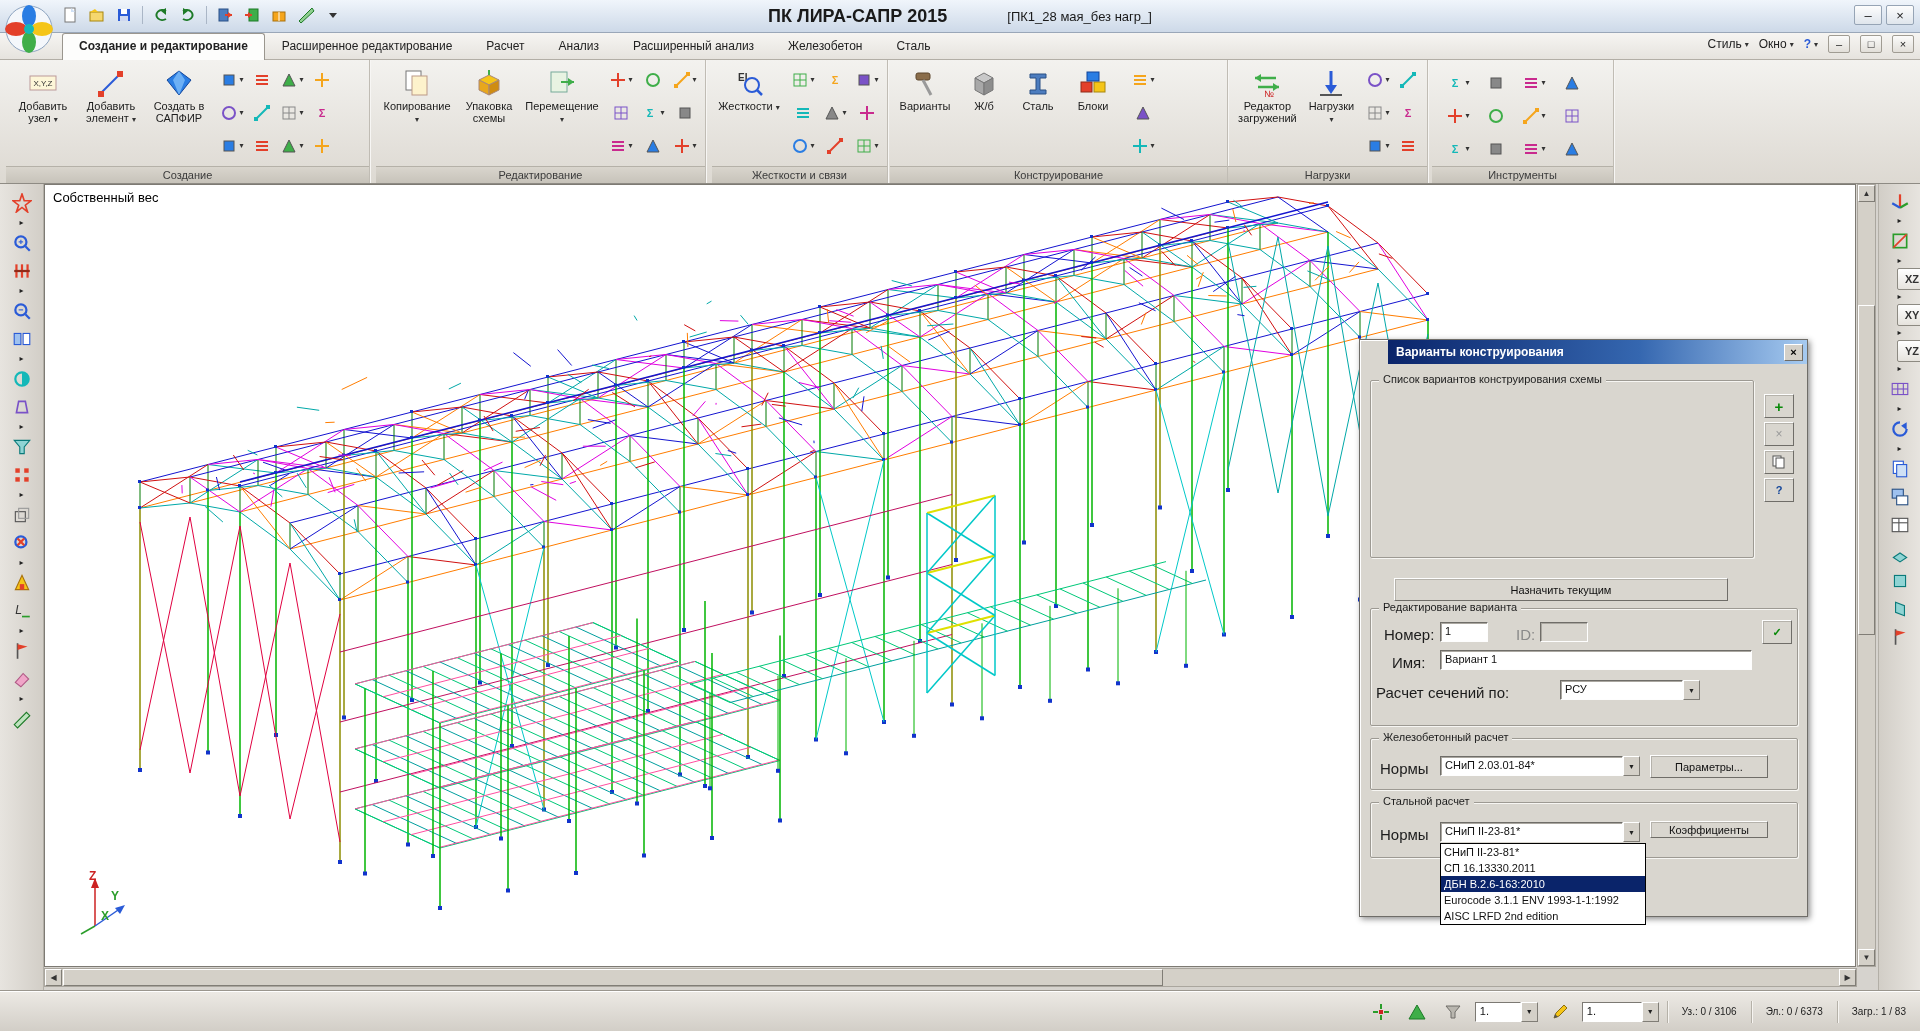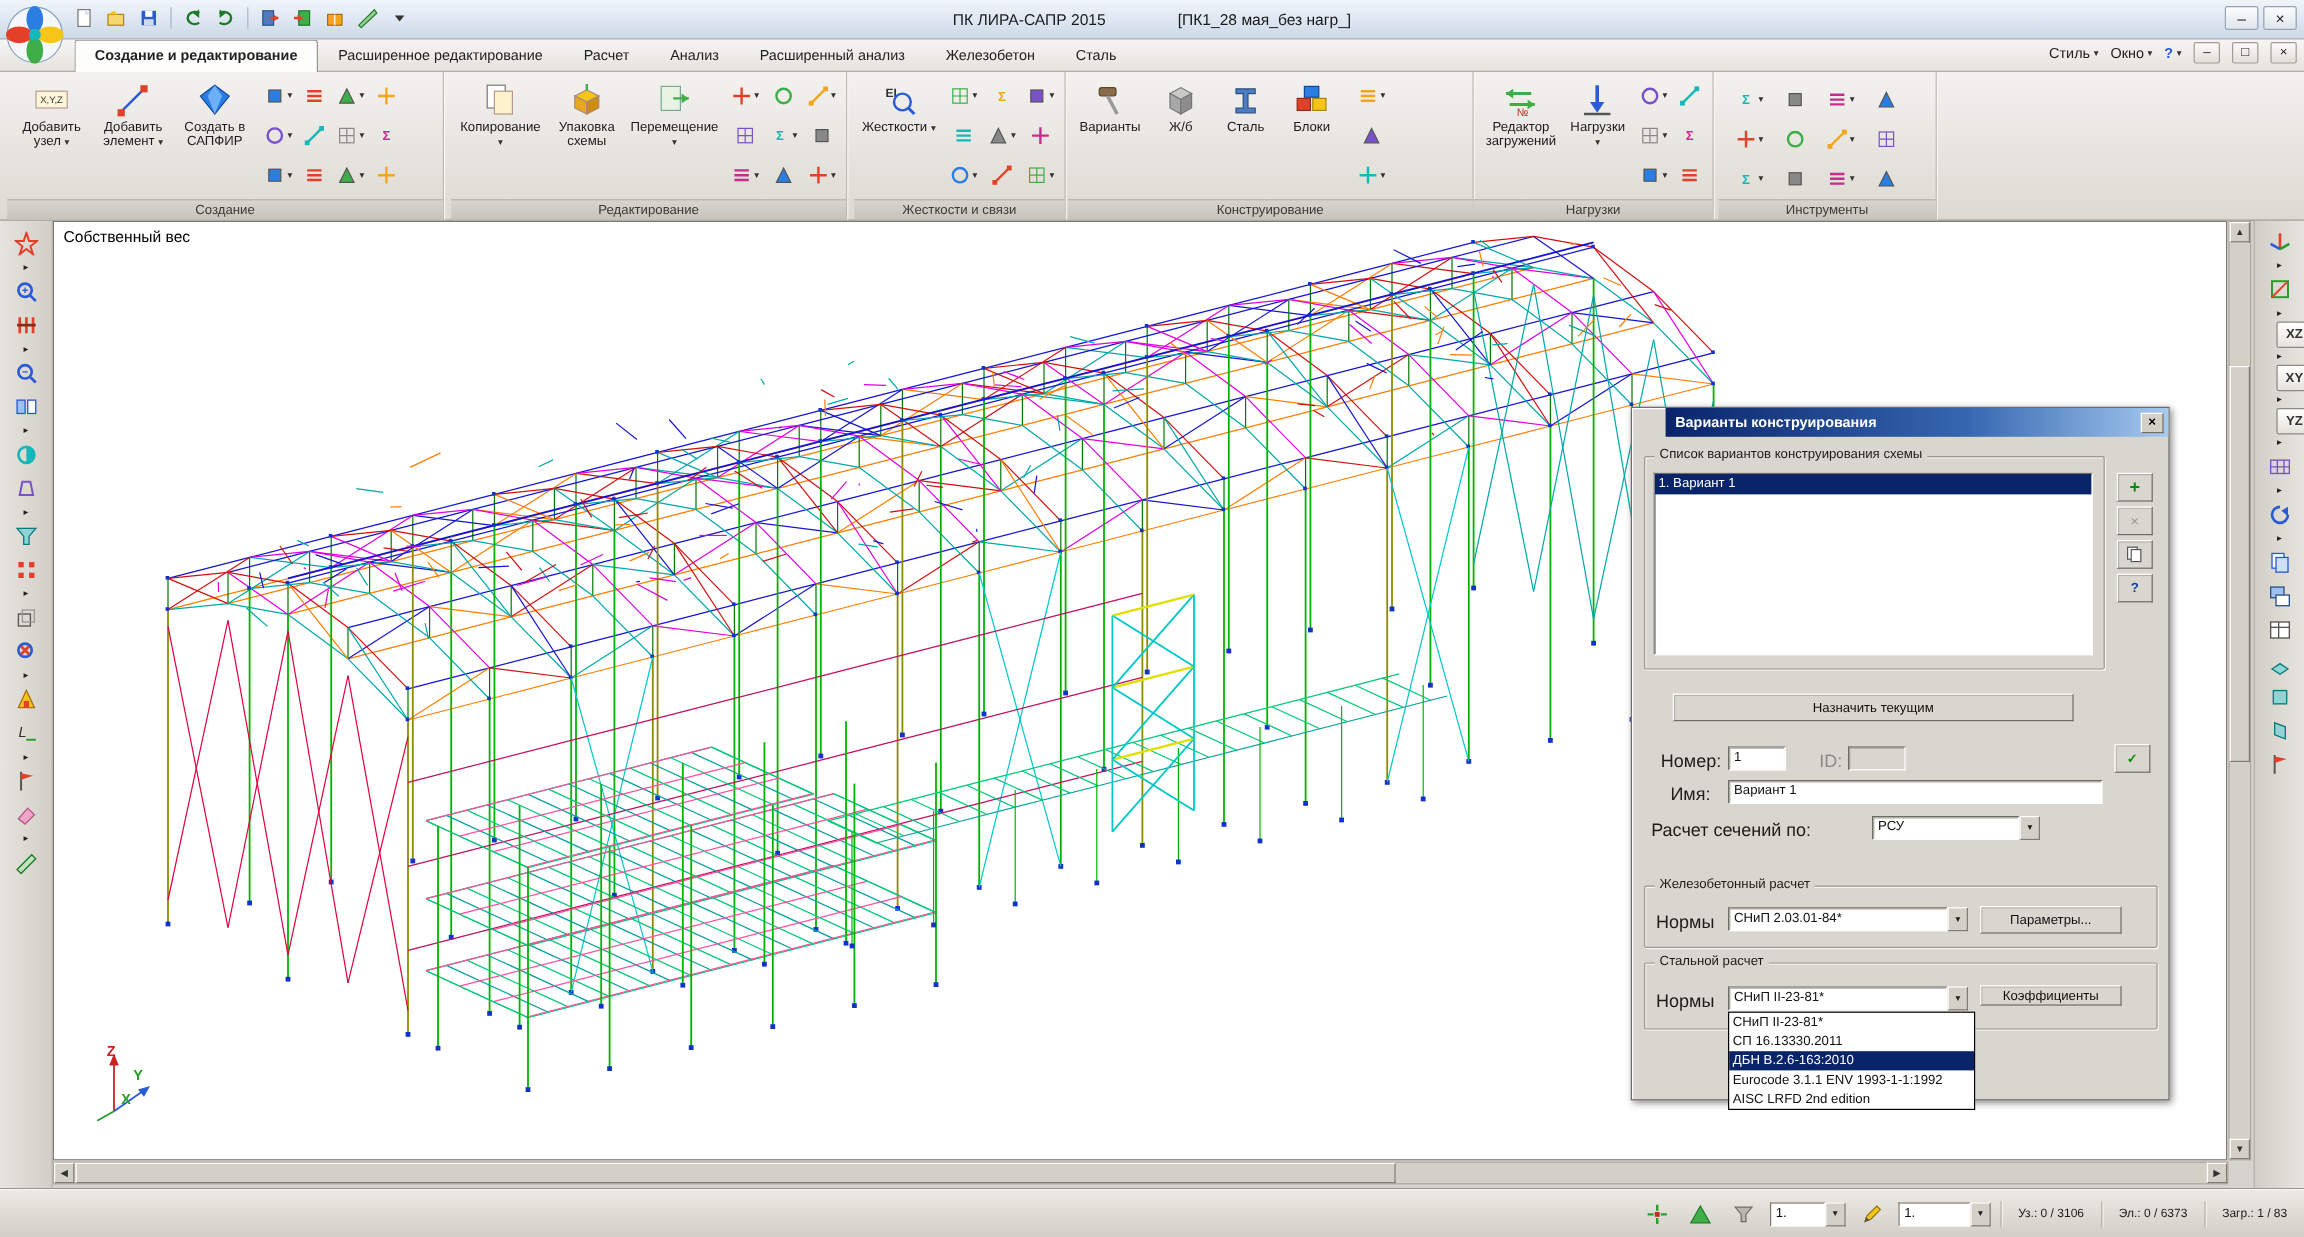--- a/index.html
+++ b/index.html
@@ -7,21 +7,21 @@
     font-family:"Liberation Sans", sans-serif; font-size:12px; background:#d6d3ce; color:#111; }
 
   
   #titlebar { position:absolute; left:0; top:0; width:1920px; height:33px;
     background:linear-gradient(#f0f5fb,#cdd9e8); border-bottom:1px solid #9aa7b8; }
   .qat { position:absolute; left:58px; top:3px; display:flex; align-items:center; gap:3px; }
   .qbtn { width:24px; height:24px; display:flex; align-items:center; justify-content:center; border:1px solid transparent; }
   .qsep { width:1px; height:18px; background:#aab6c6; margin:0 3px; }
   .title-center { position:absolute; left:0; top:0; width:100%; height:33px; display:flex;
     align-items:center; justify-content:center; gap:60px; pointer-events:none; }
-  .app-title { font-weight:normal; font-size:13px; color:#1a1a1a; }
+  .app-title { font-weight:bold; font-size:18px; color:#1a1a1a; }
   .doc-title { font-size:13px; color:#1a1a1a; }
   .winbtns { position:absolute; right:6px; top:5px; display:flex; gap:4px; }
   .winbtn { width:28px; height:20px; display:flex; align-items:center; justify-content:center;
     font-size:13px; color:#222; background:linear-gradient(#fdfdfd,#dfe5ec); border:1px solid #96a4b5; border-radius:2px; }
 
   
   #tabrow { position:absolute; left:0; top:33px; width:1920px; height:27px;
     background:linear-gradient(#f6f5f2,#e6e3de); border-bottom:1px solid #b2aea6; }
   #logo { position:absolute; left:3px; top:2px; width:52px; height:54px; z-index:30; }
   #tabs { position:absolute; left:62px; top:0; height:27px; display:flex; }
@@ -1913,35 +1913,35 @@
 
   <div id="dialog">
     <div id="dialog-title">
       <span>Варианты конструирования</span>
       <div id="dialog-close">×</div>
     </div>
 
     <div class="groupbox" style="left:10px;top:40px;width:384px;height:178px">
       <span class="gb-label">Список вариантов конструирования схемы</span>
     </div>
-    <div id="variant-list" style="left:18px;top:54px;width:366px;height:152px">
-        <div class="list-item selected">1. Вариант 1</div>
-      </div>
     <div class="side-btn btn3d" style="left:404px;top:54px;color:#0a8a0a;font-weight:bold;font-size:15px">+</div>
     <div class="side-btn btn3d" style="left:404px;top:82px;color:#9a9a9a;font-size:12px">×</div>
     <div class="side-btn btn3d" style="left:404px;top:110px">
       <svg width="14" height="14" viewBox="0 0 14 14">
         <rect x="1" y="1" width="8" height="10" fill="#fff" stroke="#555"></rect>
         <rect x="4" y="3" width="8" height="10" fill="#fff" stroke="#555"></rect>
       </svg>
     </div>
     <div class="side-btn btn3d" style="left:404px;top:138px;color:#12459a;font-weight:bold">?</div>
 
     <div class="btn3d" style="position:absolute;left:34px;top:238px;width:334px;height:23px">Назначить текущим</div>
 
+    <div class="groupbox" style="left:10px;top:268px;width:428px;height:118px">
+      <span class="gb-label">Редактирование варианта</span>
+    </div>
     <span class="dlg-label" style="left:24px;top:286px">Номер:</span>
     <div class="input" style="position:absolute;left:80px;top:282px;width:48px">1</div>
     <span class="dlg-label" style="left:156px;top:286px;color:#8a8a8a">ID:</span>
     <div class="input disabled" style="position:absolute;left:180px;top:282px;width:48px"></div>
     <div class="btn3d" style="position:absolute;left:402px;top:280px;width:30px;height:24px;color:#0a8a0a;font-weight:bold">✓</div>
     <span class="dlg-label" style="left:32px;top:314px">Имя:</span>
     <div class="input" style="position:absolute;left:80px;top:310px;width:312px">Вариант 1</div>
     <span class="dlg-label" style="left:16px;top:344px">Расчет сечений по:</span>
     <div class="combo" style="position:absolute;left:200px;top:340px;width:140px">
       <div class="cfield">РСУ</div>

